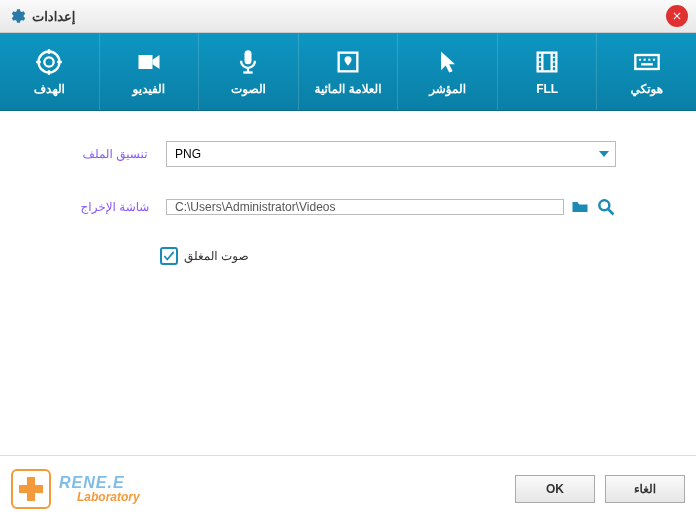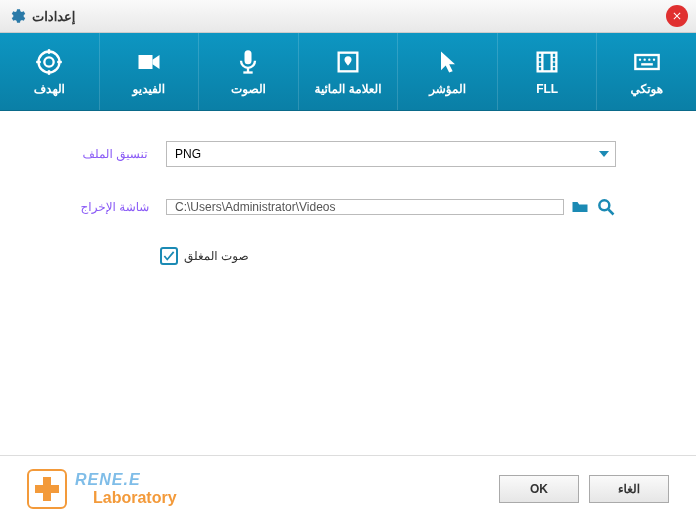--- a/index.html
+++ b/index.html
@@ -26,28 +26,28 @@
 .select .chev { position: absolute; right: 6px; top: 50%; transform: translateY(-50%); width: 0; height: 0; border-left: 5px solid transparent; border-right: 5px solid transparent; border-top: 6px solid #1b8ab4; }
 .textfield { flex: 1; height: 16px; border: 1px solid #bbb; background: #fff; padding: 0 8px; font-size: 12px; color: #555; }
 .row-icons { display: flex; align-items: center; margin-left: 6px; gap: 6px; }
 .row-icons svg { width: 20px; height: 20px; fill: #1b8ab4; cursor: pointer; }
 
 .checkbox-row { display: flex; align-items: center; margin-left: 80px; gap: 6px; }
 .checkbox { width: 18px; height: 18px; border: 2px solid #1b8ab4; border-radius: 3px; display: flex; align-items: center; justify-content: center; cursor: pointer; background: #fff; }
 .checkbox svg { width: 14px; height: 14px; stroke: #1b8ab4; fill: none; stroke-width: 3; }
 .checkbox-label { font-size: 12px; color: #333; }
 
-.footer { position: absolute; bottom: 0; left: 0; right: 0; height: 67px; border-top: 1px solid #ddd; display: flex; align-items: center; padding: 0 27px; background: #fff; }
+.footer { position: absolute; bottom: 0; left: 0; right: 0; height: 67px; border-top: 1px solid #ddd; display: flex; align-items: center; padding: 0 11px; background: #fff; }
 .logo { display: flex; align-items: center; gap: 8px; }
 .logo-badge { width: 40px; height: 40px; background: #fff; border: 2px solid #f39a3a; border-radius: 6px; display: flex; align-items: center; justify-content: center; position: relative; }
 .logo-cross-v { position: absolute; width: 8px; height: 24px; background: #f39a3a; }
 .logo-cross-h { position: absolute; width: 24px; height: 8px; background: #f39a3a; }
 .logo-text { display: flex; flex-direction: column; line-height: 1.1; }
 .logo-main { color: #7fbde8; font-size: 16px; font-weight: bold; letter-spacing: 1px; font-style: italic; }
-.logo-sub { color: #f39a3a; font-size: 16px; font-weight: bold; margin-left: 18px; }
+.logo-sub { color: #f39a3a; font-size: 12px; font-weight: bold; font-style: italic; margin-left: 18px; }
 .footer-buttons { margin-left: auto; display: flex; gap: 10px; }
 .btn { min-width: 80px; height: 28px; border: 1px solid #aaa; border-radius: 0; background: linear-gradient(#fafafa, #e6e6e6); font-size: 12px; cursor: pointer; color: #333; font-weight: bold; }
 </style>
 </head>
 <body>
 
 <div class="titlebar">
   <svg class="gear" viewBox="0 0 24 24">
       <path d="M12 8a4 4 0 100 8 4 4 0 000-8zm9 4a7 7 0 00-.1-1.2l2.1-1.6-2-3.4-2.5 1a7 7 0 00-2-1.2L16 3h-4l-.5 2.6a7 7 0 00-2 1.2l-2.5-1-2 3.4 2.1 1.6A7 7 0 007 12c0 .4 0 .8.1 1.2L5 14.8l2 3.4 2.5-1a7 7 0 002 1.2L12 21h4l.5-2.6a7 7 0 002-1.2l2.5 1 2-3.4-2.1-1.6c.1-.4.1-.8.1-1.2z"></path>
     </svg>

